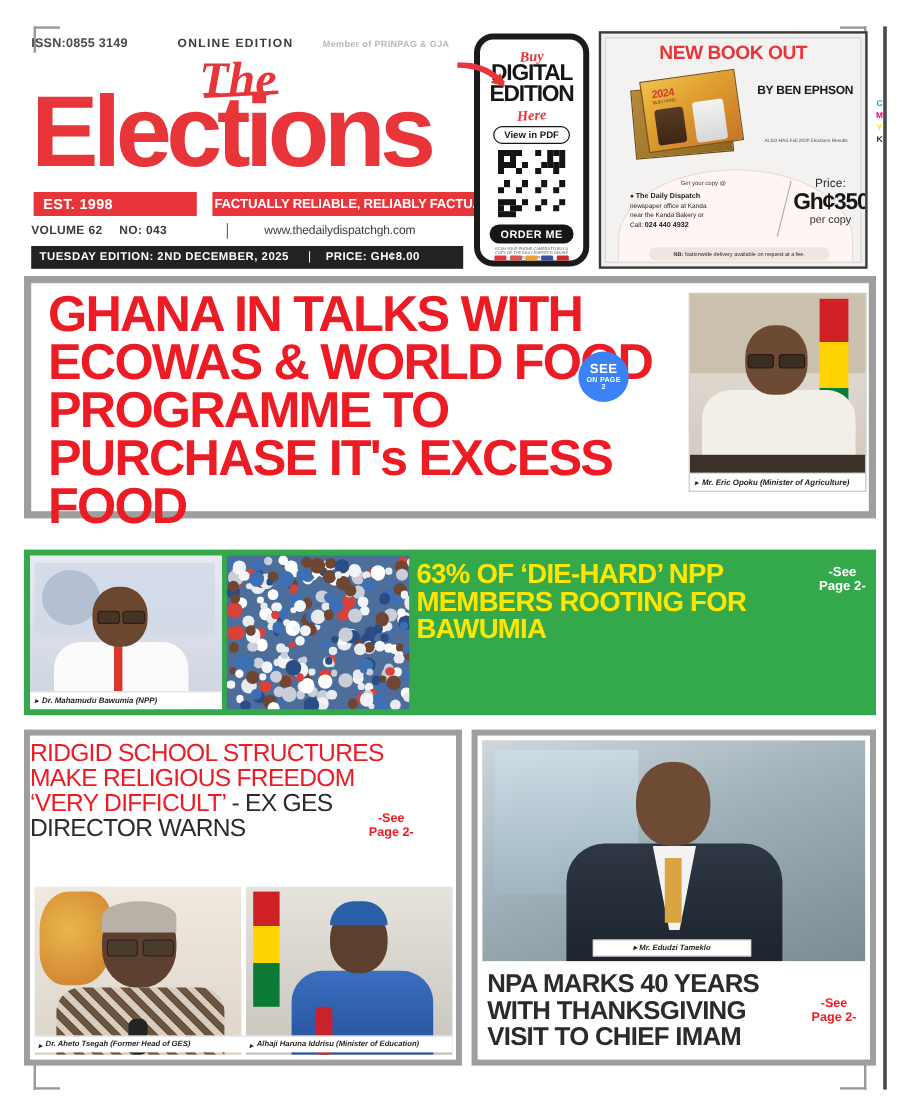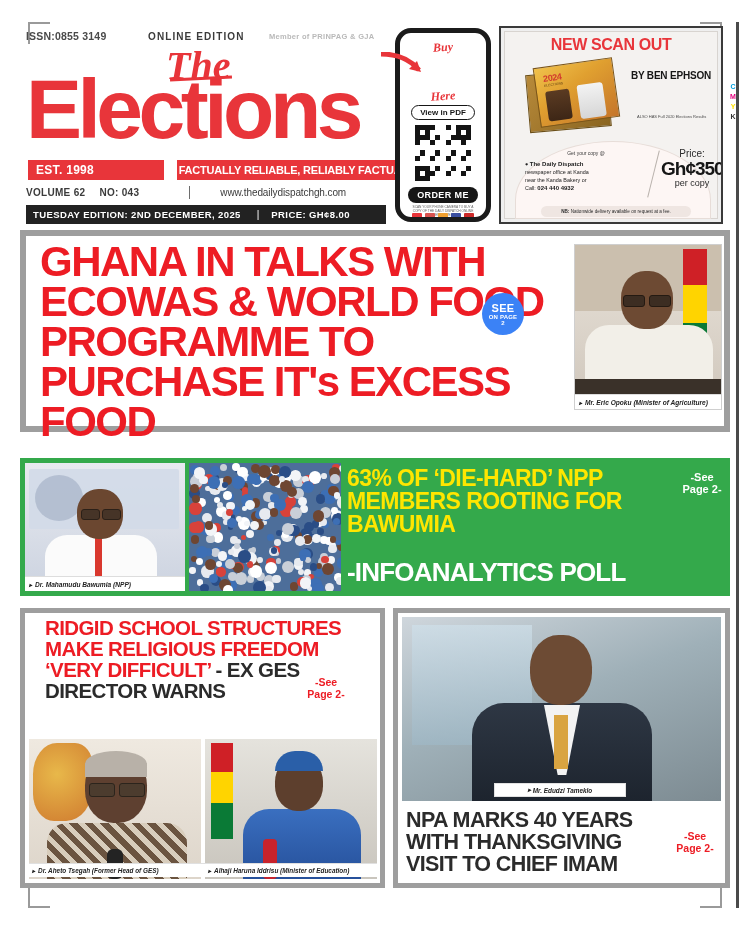--- a/index.html
+++ b/index.html
@@ -256,22 +256,22 @@
   .green-see {
     position:absolute; left:655px; top:8px; width:44px; text-align:center;
     font-size:11px; font-weight:bold; color:#fff; line-height:12px;
   }
 
   
   .bl-wrap { position:absolute; left:20px; top:608px; width:365px; height:280px;
              background:#9e9e9e; padding:5px; }
   .bl-inner { position:relative; width:100%; height:100%; background:#fff; }
   .bl-head {
-    position:absolute; left:20px; top:4px; width:310px;
-    font-size:20.5px; font-weight:bold; color:#ed1c24; line-height:21px; letter-spacing:-.6px;
+    position:absolute; left:0; top:4px; width:310px;
+    font-size:20.5px; font-weight:normal; color:#ed1c24; line-height:21px; letter-spacing:-.6px;
   }
   .bl-head .dark { color:#2b2b2b; }
   .bl-see {
     position:absolute; left:280px; top:64px; width:42px; text-align:center;
     font-size:10.5px; font-weight:bold; color:#ed1c24; line-height:11.5px;
   }
   .bl-photo1 { position:absolute; left:4px; top:126px; width:172px; height:140px;
                overflow:hidden; background:#ddd8d0; }
   .bl-photo2 { position:absolute; left:180px; top:126px; width:172px; height:140px;
                overflow:hidden; background:#cfd6e2; }
@@ -385,20 +385,21 @@
     <span class="d2">PRICE: GH¢8.00</span>
   </div>
 
   <div class="phone-ad">
     <svg class="arrow-red" viewBox="0 0 44 24">
       <path d="M0 2 C14 2, 28 6, 38 18" stroke="#e8353a" stroke-width="5" fill="none"></path>
       <path d="M40 20 L28 17 L36 9 Z" fill="#e8353a"></path>
     </svg>
     <div class="phone-body">
       <div class="buy-script">Buy</div>
+      <div class="digital-txt">DIGITAL EDITION</div>
       <div class="here-script">Here</div>
       <div class="pdf-pill">View in PDF</div>
       <div class="qr">
         <div class="qr-grid" id="qrgrid">
             <i class="on"></i>
             <i class="on"></i>
             <i class="on"></i>
             <i class="on"></i>
             <i></i>
             <i></i>
@@ -527,21 +528,21 @@
         <span style="background:#f0a030"></span>
         <span style="background:#3a4fa0"></span>
         <span style="background:#cc2a2a"></span>
       </div>
 
     </div>
   </div>
 
   <div class="book-ad">
     <div class="book-ad-inner"></div>
-    <div class="newbook">NEW SCAN OUT</div>
+    <div class="newbook">NEW BOOK OUT</div>
     <div class="bookpic">
       <div class="bk-back"></div>
       <div class="bk-front">
         <div class="yr">2024</div>
         <div class="sub">ELECTIONS</div>
         <div class="bk-face1"></div>
         <div class="bk-face2"></div>
       </div>
     </div>
     <div class="byben">BY BEN EPHSON</div>
@@ -869,21 +870,20 @@
             <i style="width: 12.0469px; height: 12.0469px; left: 19.3834px; top: 13.4918px; background: rgb(61, 111, 181);"></i>
             <i style="width: 11.1425px; height: 11.1425px; left: 99.494px; top: 61.9841px; background: rgb(42, 77, 134);"></i>
             <i style="width: 6.05706px; height: 6.05706px; left: 27.1354px; top: 97.7191px; background: rgb(242, 244, 247);"></i>
             <i style="width: 10.3214px; height: 10.3214px; left: 0.45589px; top: 59.4624px; background: rgb(216, 66, 58);"></i>
             <i style="width: 9.61454px; height: 9.61454px; left: 28.7146px; top: 88.0534px; background: rgb(242, 244, 247);"></i>
             <i style="width: 8.87476px; height: 8.87476px; left: 15.6154px; top: 57.9613px; background: rgb(110, 70, 50);"></i>
             <i style="width: 12.744px; height: 12.744px; left: 92.6395px; top: 59.507px; background: rgb(201, 207, 216);"></i>
           </div>
       </div>
       <div class="green-head">63% OF ‘DIE-HARD’ NPP MEMBERS ROOTING FOR BAWUMIA</div>
-      <div class="green-sub">-INFOANALYTICS POLL</div>
       <div class="green-see">-See Page 2-</div>
     </div>
   </div>
 
   <div class="bl-wrap">
     <div class="bl-inner">
       <div class="bl-head">
         <span>RIDGID SCHOOL STRUCTURES MAKE RELIGIOUS FREEDOM ‘VERY DIFFICULT’</span>
         <span class="dark">- EX GES DIRECTOR WARNS</span>
       </div>

